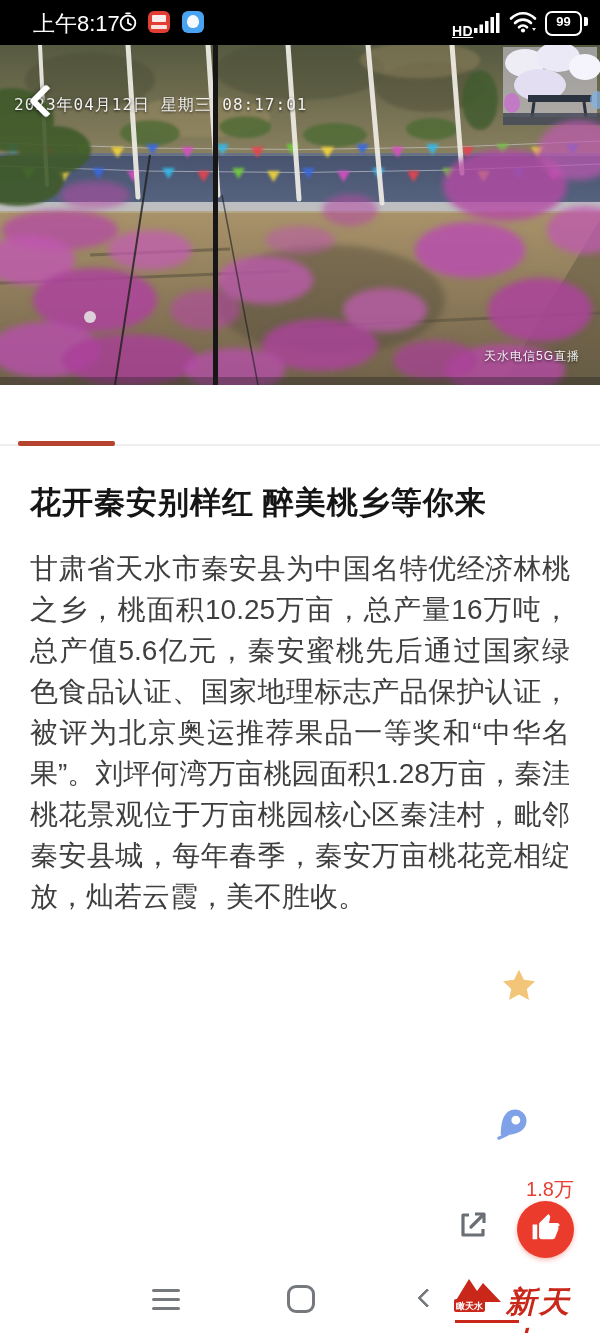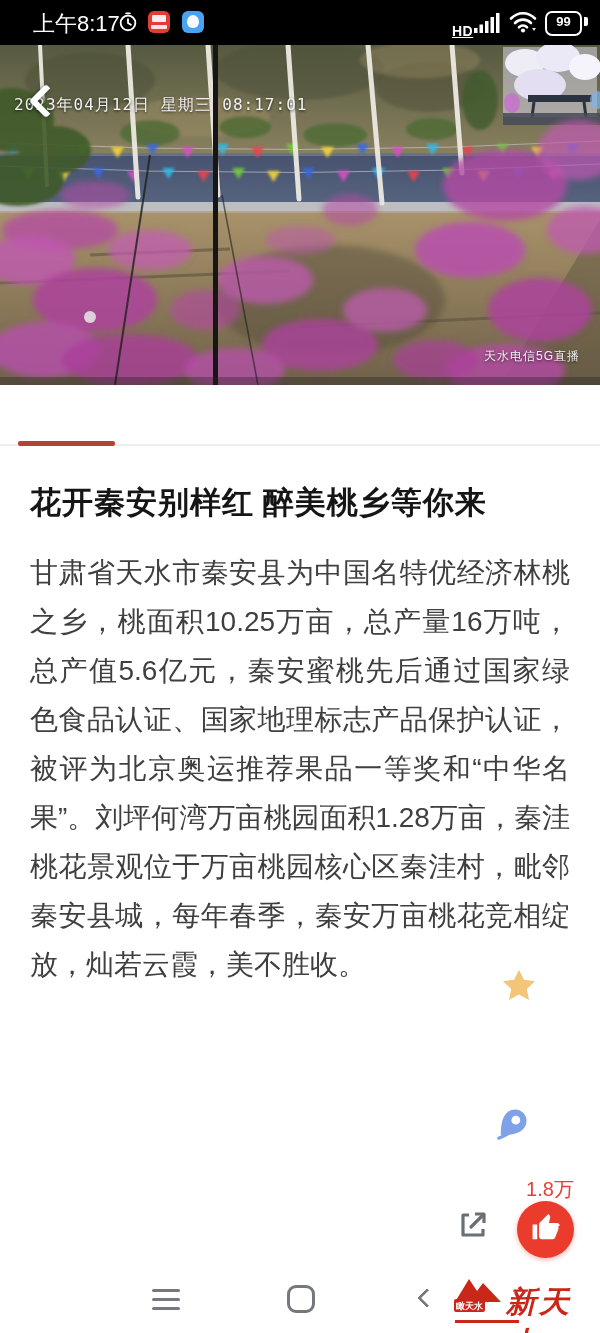--- a/index.html
+++ b/index.html
@@ -30,21 +30,21 @@
   .v-watermark { position:absolute; right:20px; bottom:20px; color:rgba(255,255,255,.93); font-size:12px; letter-spacing:1px; text-shadow:0 1px 3px rgba(0,0,0,.7); }
 
   
   .tab-bar { position:absolute; top:385px; left:0; width:600px; height:65px; background:#fff; }
   .tab-live { position:absolute; left:18px; top:12px; color:#bc4434; font-size:27px; font-weight:bold; cursor:pointer; }
   .tab-divider { position:absolute; left:0; top:59px; width:600px; height:2px; background:#eeeeee; }
   .tab-underline { position:absolute; left:18px; top:56px; width:97px; height:5px; background:#b5432f; border-radius:2px; }
 
   
   .article-title { position:absolute; left:30px; top:482px; width:540px; color:#151515; font-size:31px; font-weight:900; font-family:"Liberation Serif", serif; letter-spacing:1px; }
-  .article-body { position:absolute; left:30px; top:548px; width:540px; color:#3f3f3f; font-size:28px; line-height:49px; text-align:justify; }
+  .article-body { position:absolute; left:30px; top:548px; width:540px; color:#3f3f3f; font-size:28px; line-height:41px; text-align:justify; }
 
   
   .fab { position:absolute; cursor:pointer; }
   .fab-star { left:499px; top:966px; width:40px; height:40px; }
   .fab-pen { left:492px; top:1098px; width:46px; height:46px; }
   .share-btn { position:absolute; left:456px; top:1208px; width:34px; height:34px; cursor:pointer; }
   .like-count { position:absolute; left:505px; top:1176px; width:90px; text-align:center; color:#e84034; font-size:20px; font-weight:500; }
   .like-btn { position:absolute; left:517px; top:1201px; width:57px; height:57px; background:#ea3b2c; border-radius:50%; cursor:pointer; box-shadow:0 2px 5px rgba(234,59,44,.35); }
   .like-btn svg { position:absolute; left:13px; top:11px; }
 

